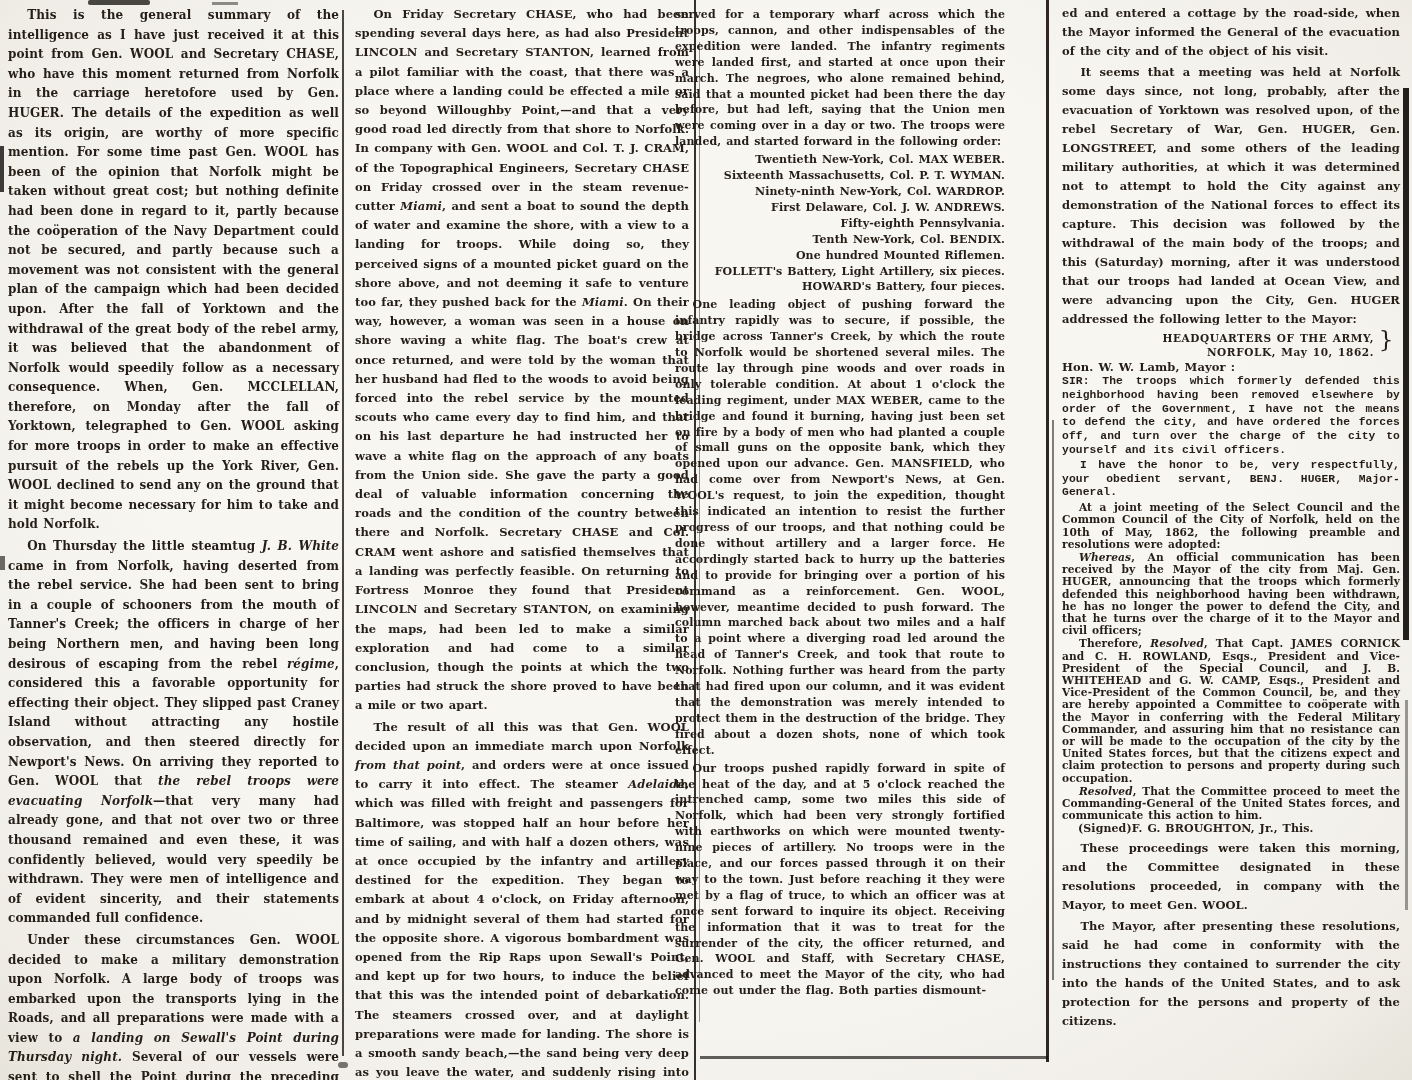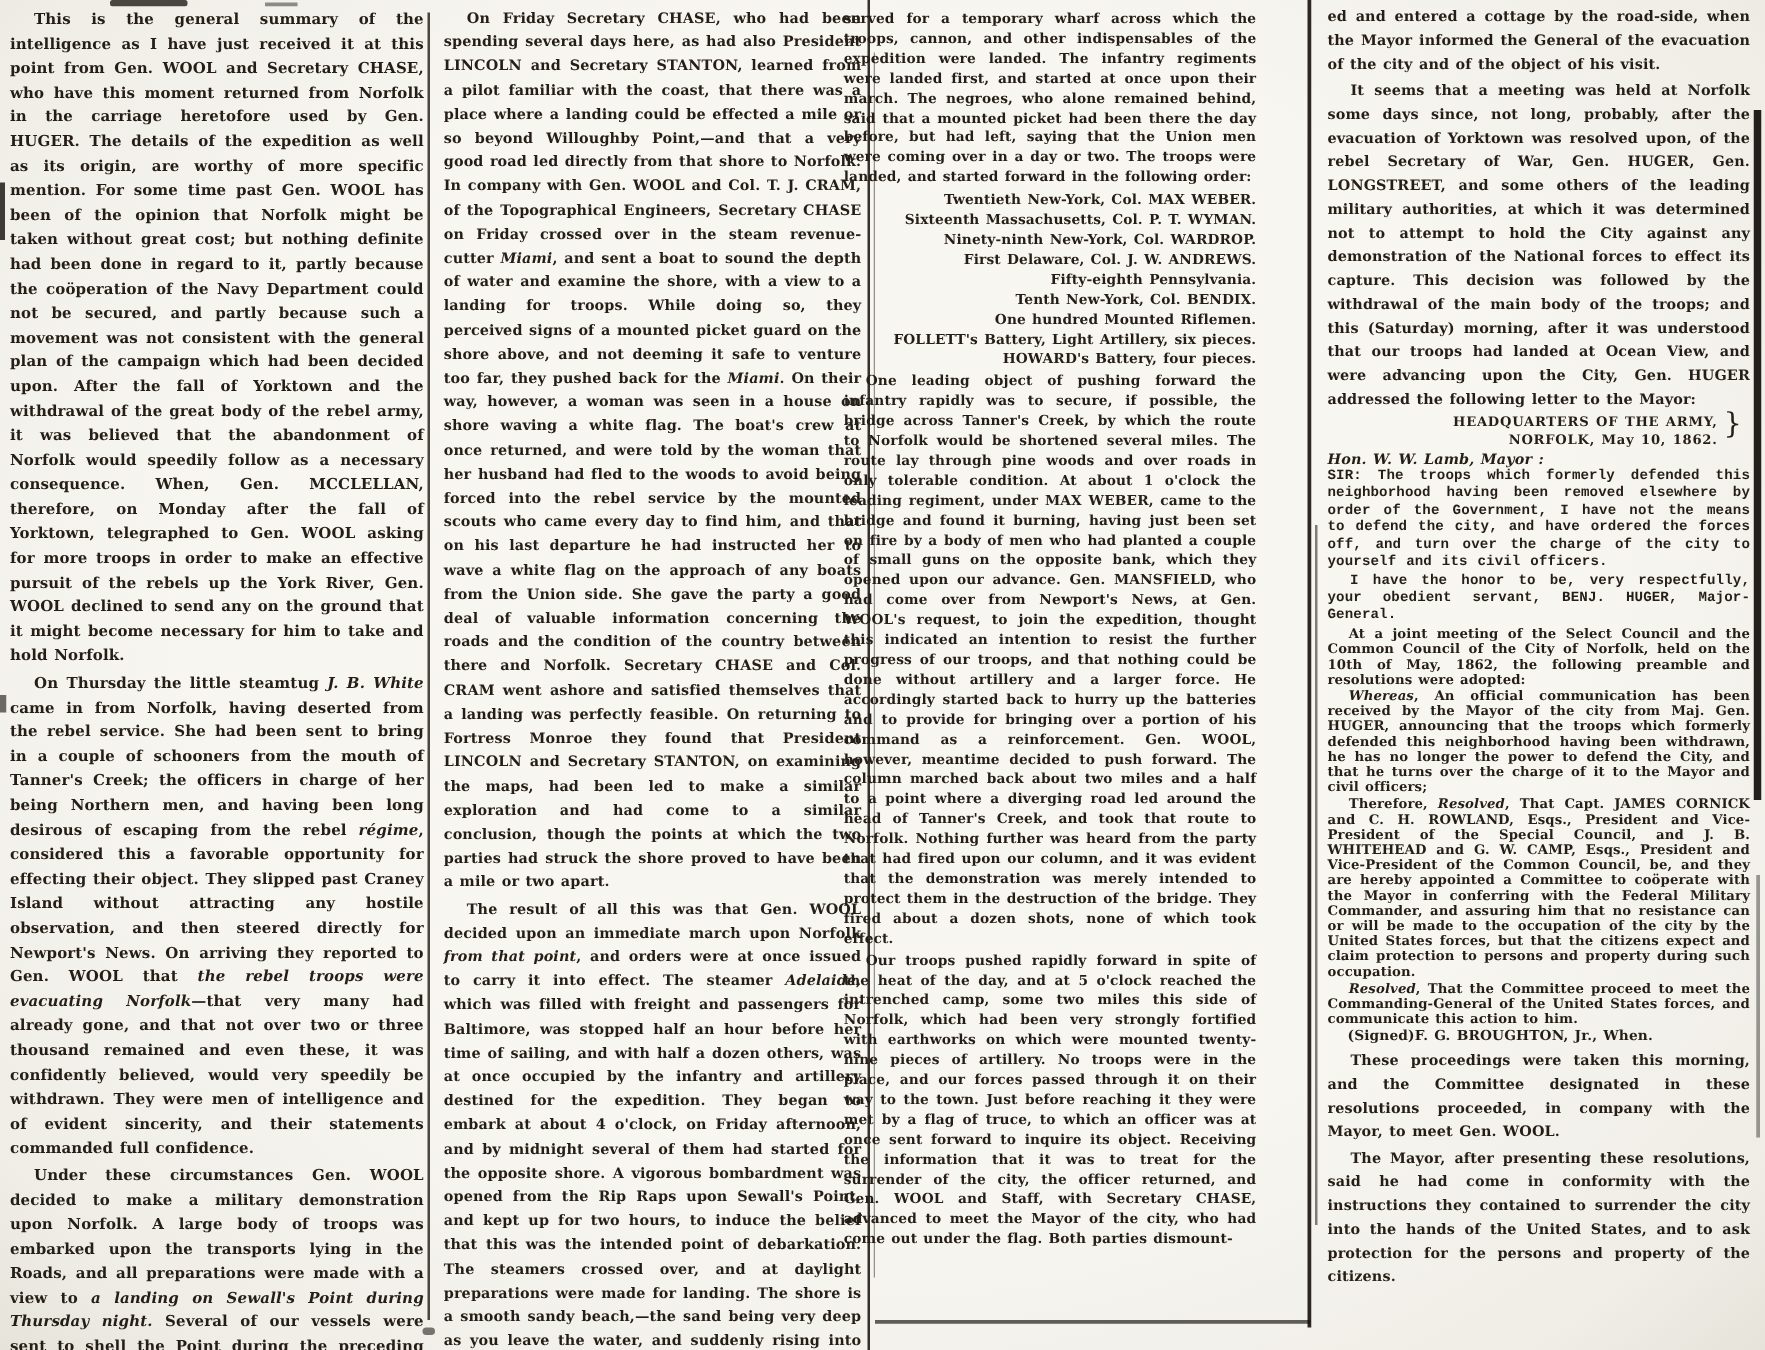--- a/index.html
+++ b/index.html
@@ -34,21 +34,21 @@
 
   
   .letterhead {
     position:relative; text-align:right; padding-right:26px;
     font-size:10.5px; line-height:13.5px; letter-spacing:0.6px;
     margin:3px 0 1px 0;
   }
   .letterhead .brace {
     position:absolute; right:6px; top:1px; font-size:23px; font-weight:400;
   }
-  .salutation { font-style:italic; text-indent:0 !important; font-size:11.5px; line-height:14px; margin-bottom:1px !important; }
+  .salutation { text-indent:0 !important; font-size:11.5px; line-height:14px; margin-bottom:1px !important; }
   .letter-body { font-size:11.3px; line-height:13.8px; margin-bottom:1px !important;font-family:Liberation Mono, monospace; }
   .fine { font-size:10.6px; line-height:12.2px; text-indent:1.2em; margin-bottom:1px !important; }
   .signed { display:flex; justify-content:flex-start; padding:0 34px 0 16px; font-size:11px; line-height:14px; margin-bottom:3px; }
 
   
   .rule { position:absolute; background:#1b1510; }
   #r1  { left:342px;  top:10px; width:2px; height:1046px; opacity:.78; }
   #r2  { left:694px;  top:0;    width:2px; height:1080px; opacity:.88; }
   #r2b { left:699px;  top:42px; width:1px; height:980px;  opacity:.45; }
   #r3  { left:1046px; top:0;    width:3px; height:1062px; opacity:.92; }
@@ -125,20 +125,20 @@
     <p class="cont salutation">Hon. W. W. Lamb, Mayor :</p>
     <p class="cont letter-body">SIR: The troops which formerly defended this neighborhood having been removed elsewhere by order of the Government, I have not the means to defend the city, and have ordered the forces off, and turn over the charge of the city to yourself and its civil officers.</p>
     <p class="letter-body"><span>I have the honor to be, very respectfully, your obedient servant,</span> <span>BENJ. HUGER, Major-General.</span></p>
 
     <p class="fine">At a joint meeting of the Select Council and the Common Council of the City of Norfolk, held on the 10th of May, 1862, the following preamble and resolutions were adopted:</p>
     <p class="fine"><i>Whereas</i>, An official communication has been received by the Mayor of the city from Maj. Gen. HUGER, announcing that the troops which formerly defended this neighborhood having been withdrawn, he has no longer the power to defend the City, and that he turns over the charge of it to the Mayor and civil officers;</p>
     <p class="fine">Therefore, <i>Resolved</i>, That Capt. JAMES CORNICK and C. H. ROWLAND, Esqs., President and Vice-President of the Special Council, and J. B. WHITEHEAD and G. W. CAMP, Esqs., President and Vice-President of the Common Council, be, and they are hereby appointed a Committee to coöperate with the Mayor in conferring with the Federal Military Commander, and assuring him that no resistance can or will be made to the occupation of the city by the United States forces, but that the citizens expect and claim protection to persons and property during such occupation.</p>
     <p class="fine"><i>Resolved</i>, That the Committee proceed to meet the Commanding-General of the United States forces, and communicate this action to him.</p>
     <div class="signed">
       <span>(Signed)</span>
-      <span>F. G. BROUGHTON, Jr., When.</span>
+      <span>F. G. BROUGHTON, Jr., This.</span>
     </div>
     <p>These proceedings were taken this morning, and the Committee designated in these resolutions proceeded, in company with the Mayor, to meet Gen. WOOL.</p>
     <p>The Mayor, after presenting these resolutions, said he had come in conformity with the instructions they contained to surrender the city into the hands of the United States, and to ask protection for the persons and property of the citizens.</p>
 
   </div>
 
 </div>
 
 </body></html>

